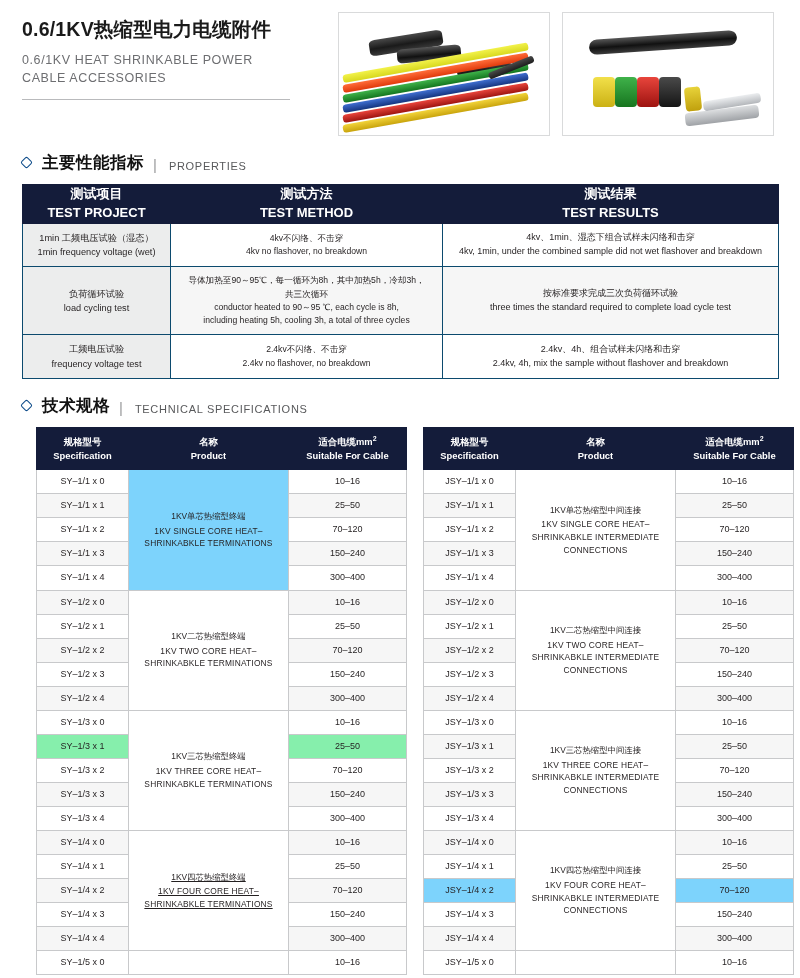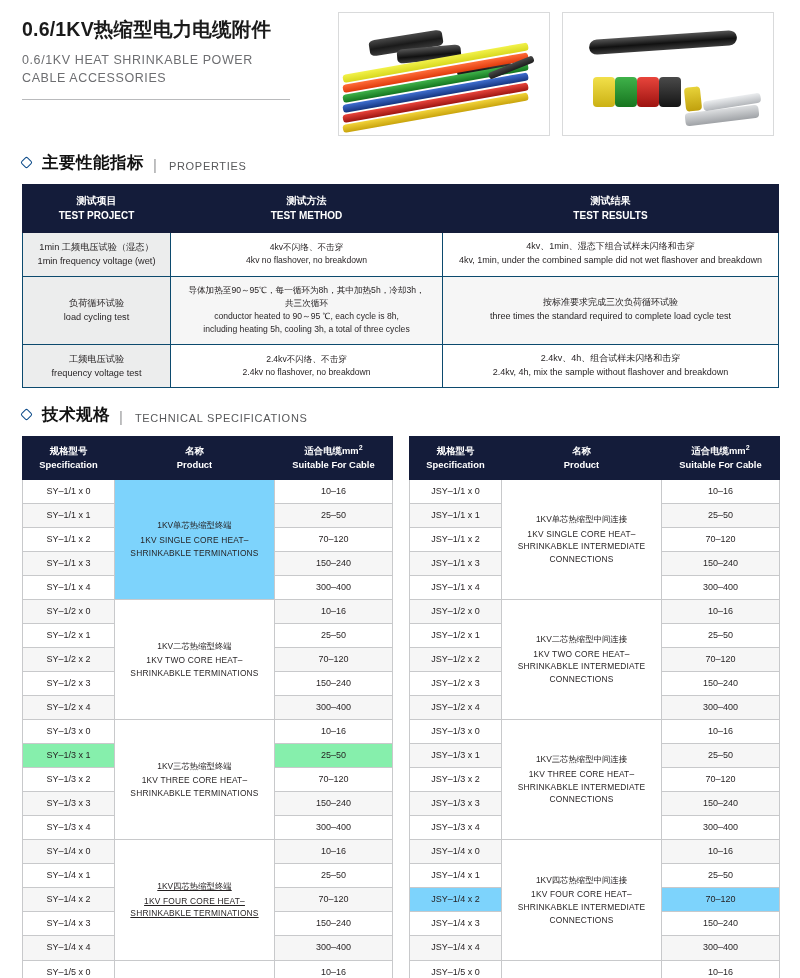--- a/index.html
+++ b/index.html
@@ -90,44 +90,44 @@
   .prop-table {
     width: 756px;
     margin: 0 22px;
     table-layout: fixed;
     font-size: 9.2px;
   }
   .prop-table thead th {
     background: #141c3a;
     color: #fff;
     font-weight: bold;
-    padding: 9px 4px;
+    padding: 0 4px;
     border: 1px solid #141c3a;
     line-height: 1.45;
-    font-size: 10px;
+    font-size: 13px;
   }
   .prop-table td {
     border: 1px solid #0c4a6e;
     padding: 7px 6px;
     text-align: center;
     line-height: 1.55;
     color: #231f20;
     vertical-align: middle;
   }
   .prop-table td.c1 { background: #eceded; font-size: 9.2px; }
   .prop-table td.c2 { background: #ffffff; font-size: 8.6px; }
   .prop-table td.c3 { background: #ffffff; font-size: 9px; }
   .prop-table tr.alt td.c2, .prop-table tr.alt td.c3 { background: #f6f6f6; }
   .nowrap { white-space: nowrap; }
 
   
   .spec-wrap {
     display: flex;
     gap: 16px;
-    padding: 0 22px;
+    padding: 0 36px;
   }
   .spec-table {
     width: 370px;
     table-layout: fixed;
     font-size: 9px;
   }
   .spec-table thead th {
     background: #141c3a;
     color: #fff;
     font-weight: bold;

